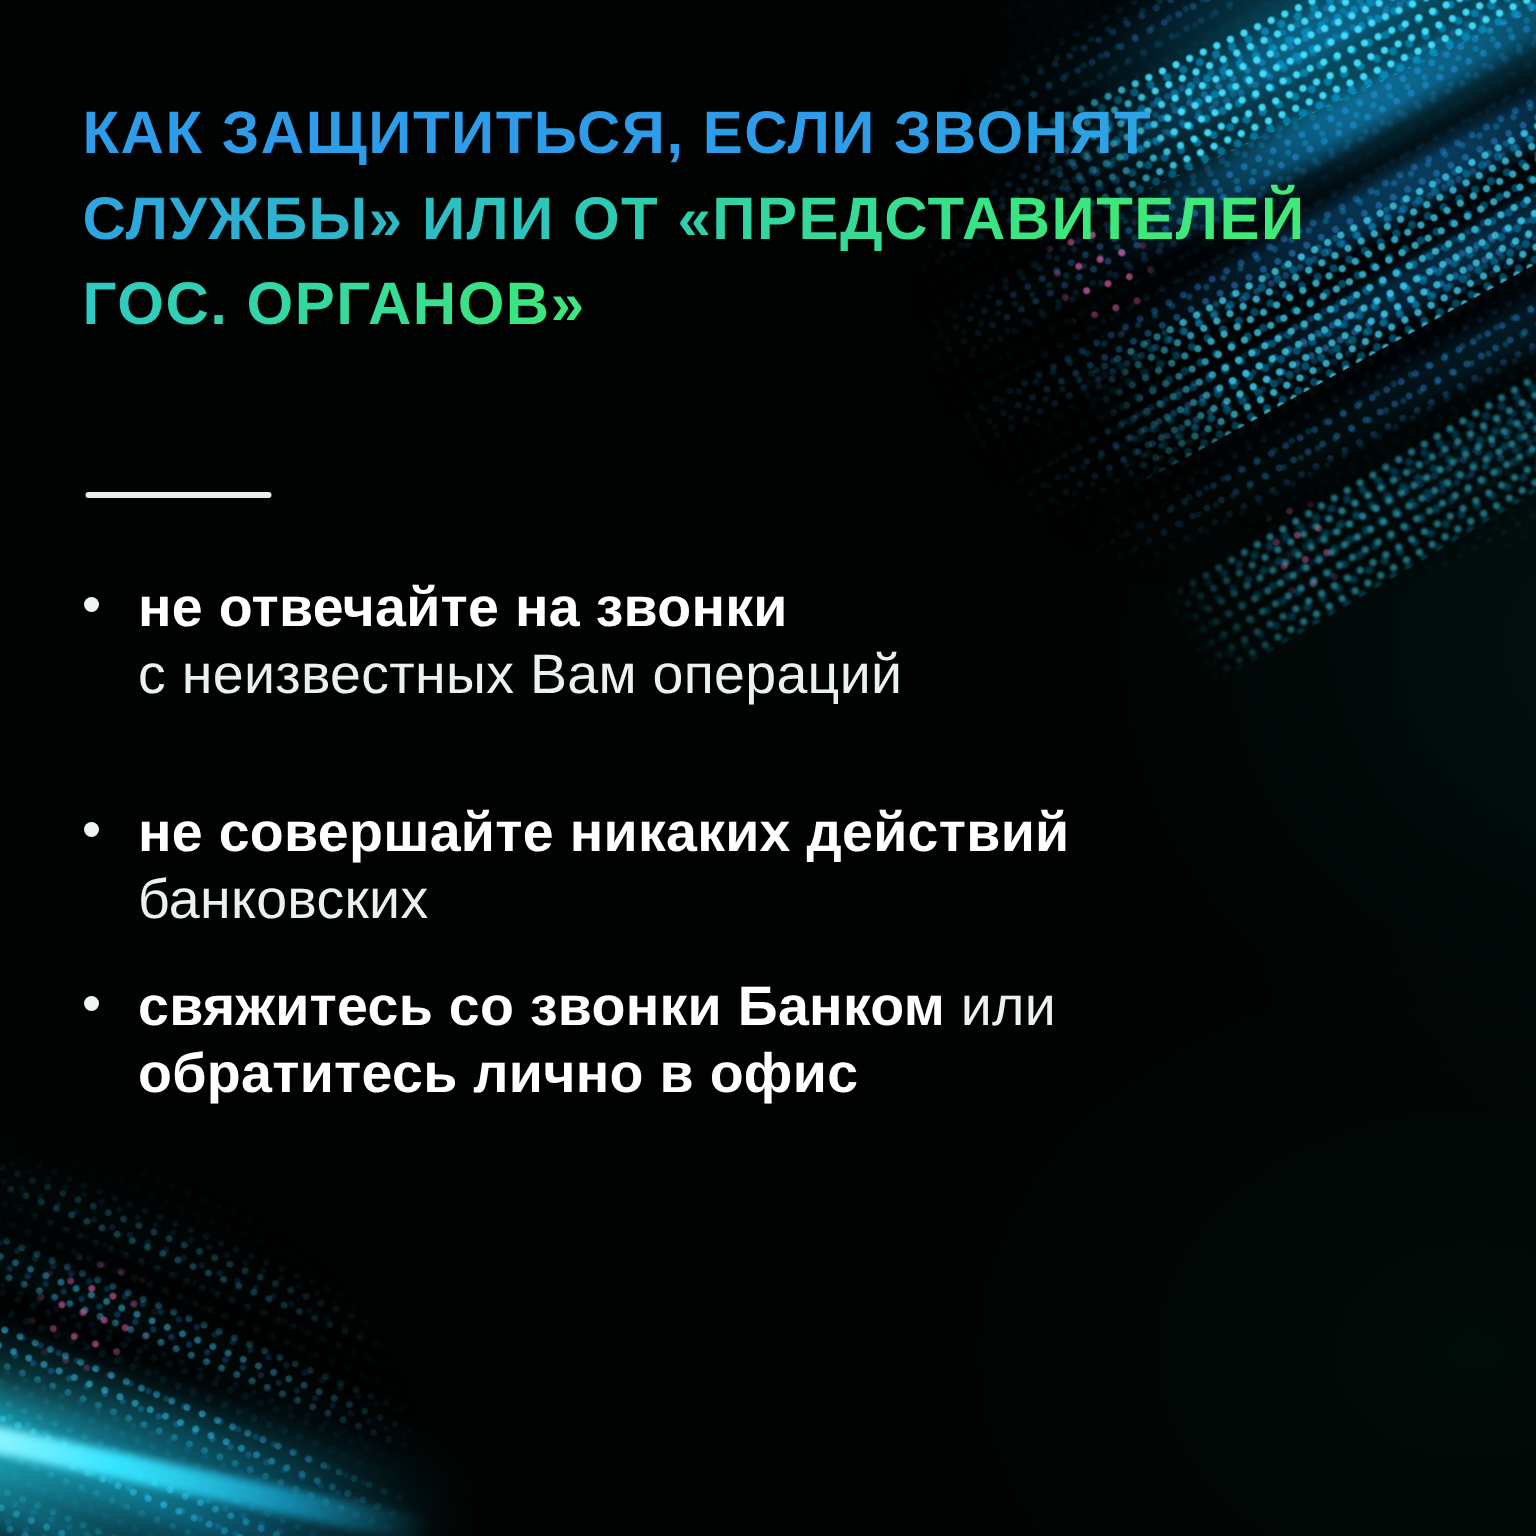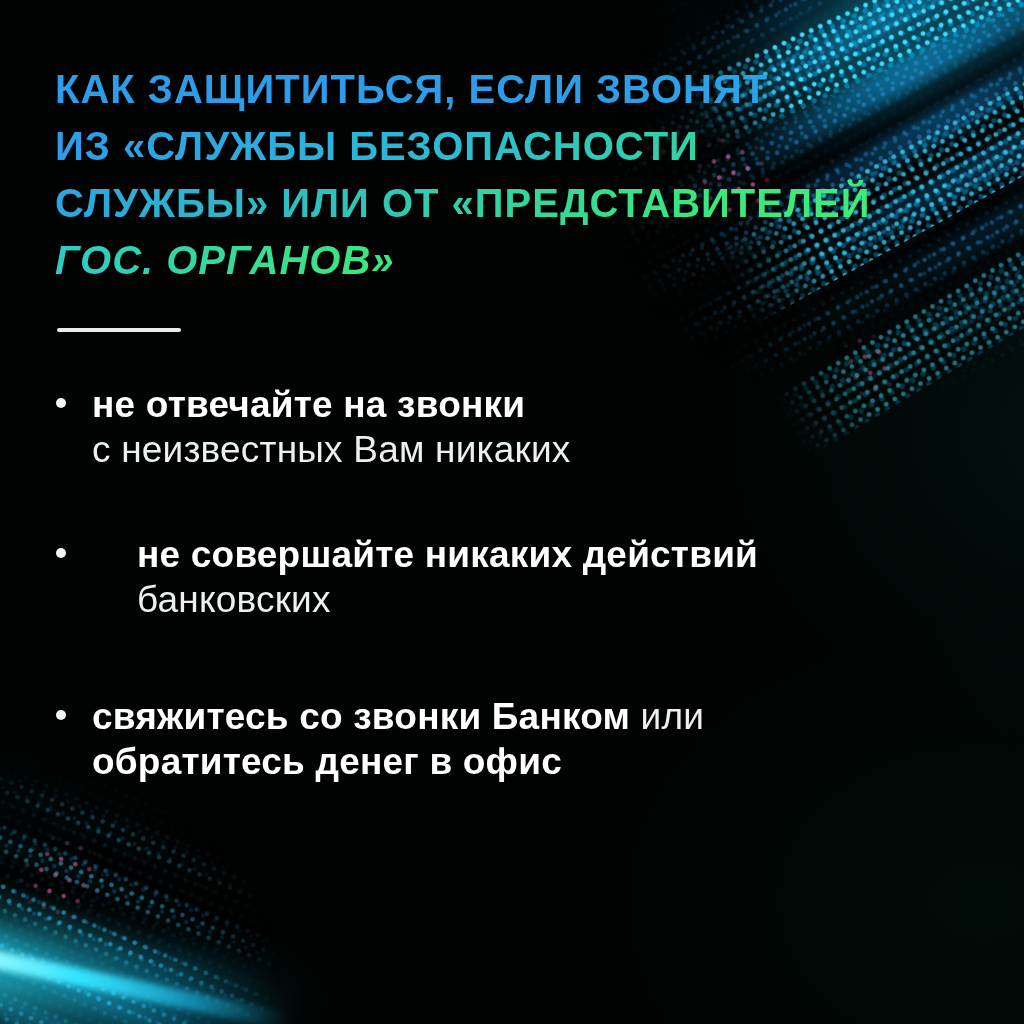--- a/index.html
+++ b/index.html
@@ -118,35 +118,35 @@
     letter-spacing: 1px; white-space: nowrap;
   }
   .grad {
     display: inline-block;
     -webkit-background-clip: text; background-clip: text;
     color: transparent; -webkit-text-fill-color: transparent;
   }
   .g1 { background-image: linear-gradient(90deg, #2f9ce9, #2f9ce9 70%, #2ca4e4); }
   .g2 { background-image: linear-gradient(90deg, #2f9ce9, #2cbcd2 62%, #34d3a4); }
   .g3 { background-image: linear-gradient(90deg, #2da4df, #2fc9b4 42%, #3be67f 78%, #41ea7a); }
-  .g4 { background-image: linear-gradient(90deg, #2fc9c4, #3be67e 90%); font-style: italic; }
+  .g4 { background-image: linear-gradient(90deg, #2fc9c4, #3be67e 90%); }
 
   .divider {
     position: absolute; top: 328px; left: 2px;
     width: 124px; height: 4px; border-radius: 2px;
     background: #e8ecec;
   }
 
   .bullets {
     position: absolute; top: 382px; left: 0; margin: 0; padding: 0;
     list-style: none; width: 900px;
   }
   .bullet { display: flex; align-items: flex-start; }
   .bullet-1 { margin-bottom: 60px; }
-  .bullet-2 { margin-bottom: 72px; gap: 45px; }
+  .bullet-2 { margin-bottom: 26px; }
   .dot {
     flex: 0 0 auto; width: 10px; height: 10px; border-radius: 50%;
     background: #f2f4f4; margin-top: 16px; margin-left: 1px;
   }
   .bullet-text {
     margin-left: 26px;
     font-size: 37px; line-height: 45px; color: #eef0f0; font-weight: 400;
     letter-spacing: 0.2px;
   }
   .bold { font-weight: 700; color: #ffffff; }
@@ -168,48 +168,47 @@
   <div class="deco bl-glow"></div>
   <div class="deco bl-field"></div>
   <div class="deco pinkdots bl-pink"></div>
   <div class="deco bl-streak-glow"></div>
   <div class="deco bl-streak"></div>
 
   <div class="content">
 
     <h1 class="headline">
       <div><span class="grad g1">КАК ЗАЩИТИТЬСЯ, ЕСЛИ ЗВОНЯТ</span></div>
-      <div><span class="grad g2">ИЗ «СЛУЖБЫ БЕЗОПАСНОСТИ</span></div>
       <div><span class="grad g3">СЛУЖБЫ» ИЛИ ОТ «ПРЕДСТАВИТЕЛЕЙ</span></div>
       <div><span class="grad g4">ГОС. ОРГАНОВ»</span></div>
     </h1>
 
     <div class="divider"></div>
 
     <ul class="bullets">
 
       <li class="bullet bullet-1">
         <span class="dot"></span>
         <div class="bullet-text">
           <div class="line"><span class="bold">не отвечайте на звонки</span></div>
-          <div class="line"><span>с неизвестных Вам никаких</span></div>
+          <div class="line"><span>с неизвестных Вам операций</span></div>
         </div>
       </li>
 
       <li class="bullet bullet-2">
         <span class="dot"></span>
         <div class="bullet-text">
           <div class="line"><span class="bold">не совершайте никаких действий</span></div>
           <div class="line"><span>банковских</span></div>
         </div>
       </li>
 
       <li class="bullet bullet-3">
         <span class="dot"></span>
         <div class="bullet-text">
           <div class="line"><span class="bold">свяжитесь со звонки Банком</span> <span>или</span></div>
-          <div class="line"><span class="bold">обратитесь денег в офис</span></div>
+          <div class="line"><span class="bold">обратитесь лично в офис</span></div>
         </div>
       </li>
 
     </ul>
   </div>
 </div>
 
 </body></html>

